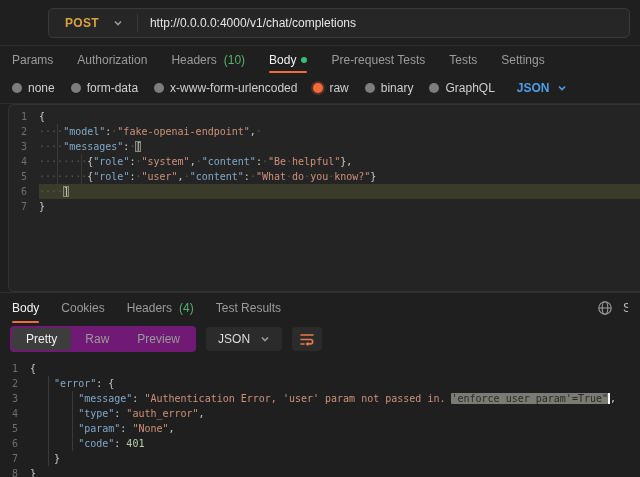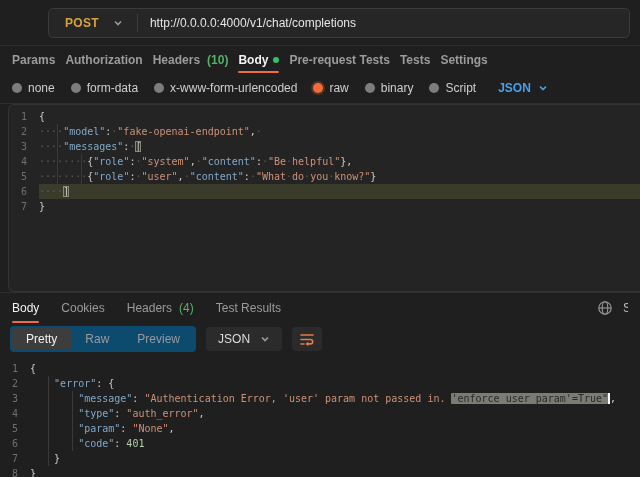--- a/index.html
+++ b/index.html
@@ -24,21 +24,21 @@
     display:flex; align-items:center; gap:14px;
     padding:0 14px 0 16px; cursor:pointer;
   }
   .method-label { font-weight:bold; font-size:12px; letter-spacing:.3px; }
   .url-divider { width:1px; background:#3a3a3a; margin:5px 0; }
   .url-text { display:flex; align-items:center; padding:0 12px; color:#e6e6e6; flex:1; white-space:nowrap; }
   .chev { width:10px; height:10px; flex:none; }
   .chev polyline { fill:none; stroke:#9a9a9a; stroke-width:1.6; }
 
   
-  .req-tabs { display:flex; gap:10px; padding:0 2px 0 12px; height:27px; align-items:flex-end;font-weight:bold; }
+  .req-tabs { display:flex; gap:24px; padding:0 2px 0 12px; height:27px; align-items:flex-end; }
   .tab { color:#9b9b9b; cursor:pointer; position:relative; height:100%; display:flex; align-items:center; gap:5px; }
   .tab .count { color:#55b06a; margin-left:2px; }
   .tab.active { color:#f2f2f2; }
   .tab.active::after {
     content:""; position:absolute; left:0; right:0; bottom:0; height:2px;
     background:#f26b3a; border-radius:1px;
   }
   .dot-ind { width:6px; height:6px; border-radius:50%; background:#34c06e; display:inline-block; }
 
   
@@ -75,21 +75,21 @@
 
   
   .resp-section { border-top:1px solid #2e2e2e; flex:1; display:flex; flex-direction:column; min-height:0; }
   .resp-tabs-row { display:flex; align-items:center; height:30px; padding:0 12px; }
   .resp-tabs { display:flex; gap:22px; height:100%; }
   .resp-right { margin-left:auto; display:flex; align-items:center; gap:10px; overflow:hidden; }
   .globe-btn { width:16px; height:16px; cursor:pointer; flex:none; }
   .status-sliver { color:#bdbdbd; width:5px; overflow:hidden; white-space:nowrap; flex:none; }
 
   .resp-toolbar { display:flex; align-items:center; gap:10px; padding:3px 10px 5px 10px; }
-  .segmented { display:flex; background:#0c4a6e; border-radius:4px; padding:2px; }
+  .segmented { display:flex; background:#701a75; border-radius:4px; padding:2px; }
   .seg-item { padding:4px 14px; color:#9a9a9a; border-radius:4px; cursor:pointer; }
   .seg-item.active { background:#3d3d3d; color:#f0f0f0; }
   .dd-box {
     display:flex; align-items:center; gap:10px; background:#2b2b2b;
     border-radius:4px; padding:5px 12px; color:#dddddd; cursor:pointer;
   }
   .icon-btn {
     width:30px; height:24px; background:#2b2b2b; border-radius:4px;
     display:flex; align-items:center; justify-content:center; cursor:pointer; border:none;
   }
@@ -154,21 +154,21 @@
       <div class="mode selected">
         <span class="radio"></span>
         <span>raw</span>
       </div>
       <div class="mode">
         <span class="radio"></span>
         <span>binary</span>
       </div>
       <div class="mode">
         <span class="radio"></span>
-        <span>Script</span>
+        <span>GraphQL</span>
       </div>
       <div class="lang-select">
         <span>JSON</span>
         <svg class="chev" viewBox="0 0 10 10">
           <polyline points="2,3.5 5,6.5 8,3.5"></polyline>
         </svg>
       </div>
     </div>
 
   <div class="editor req-editor" id="req-editor">

